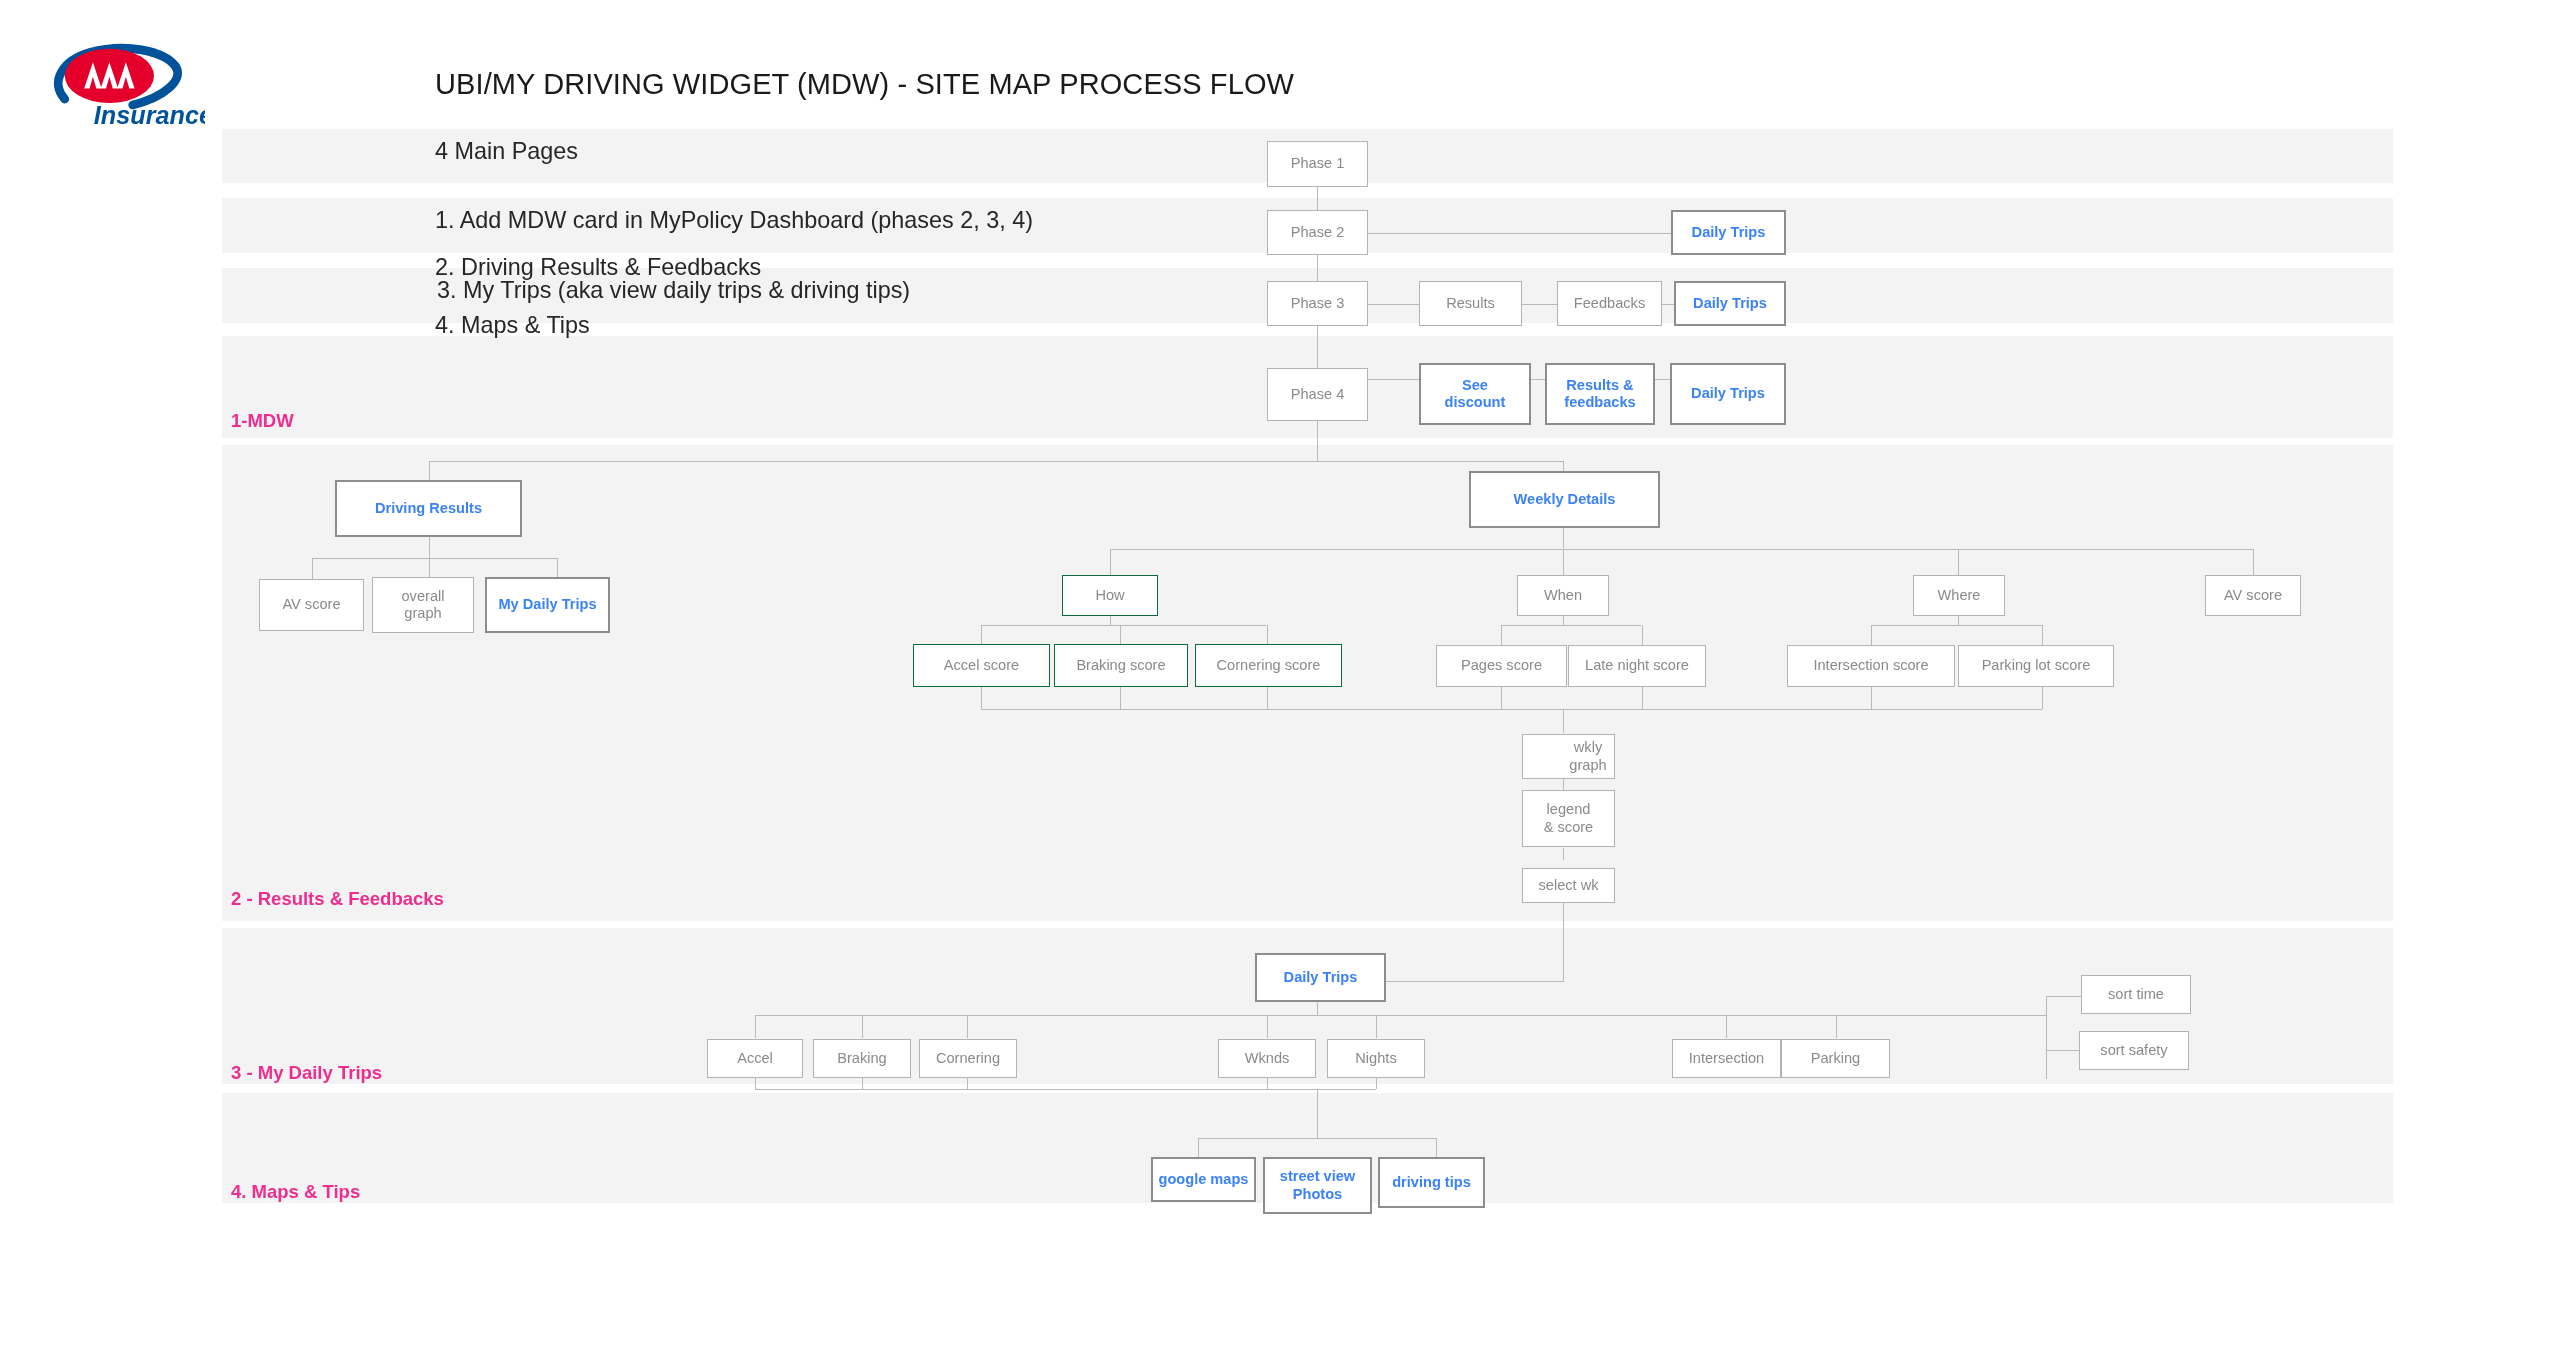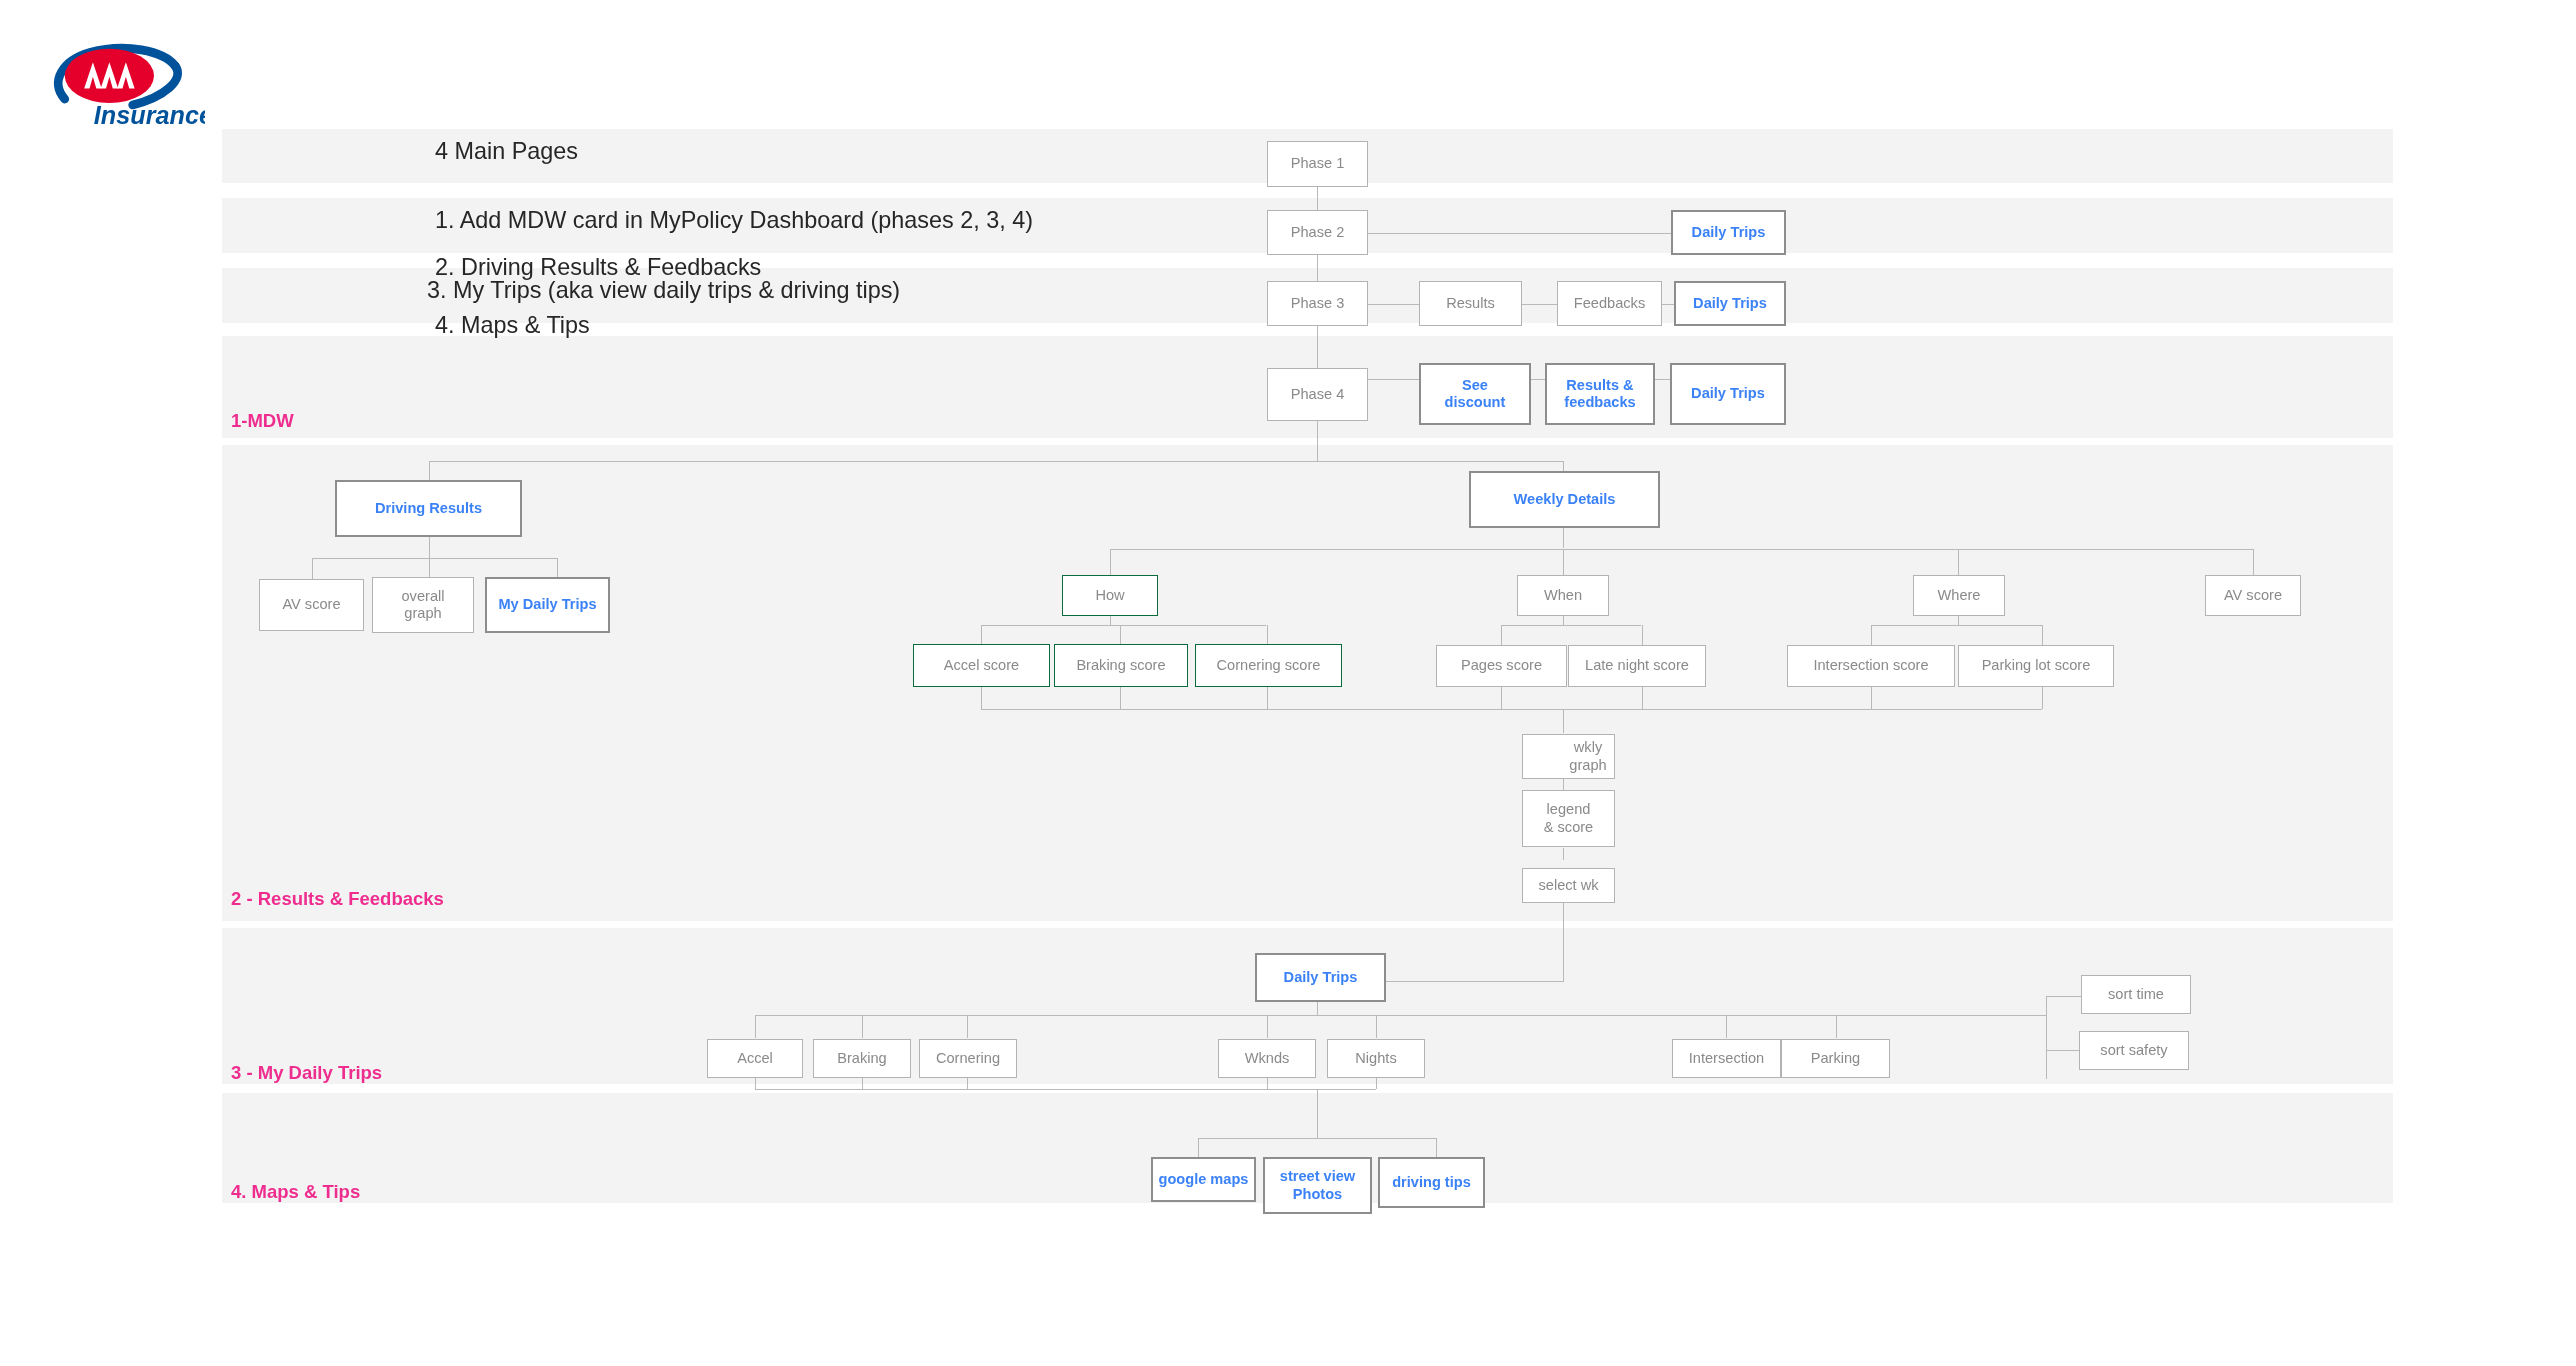--- a/index.html
+++ b/index.html
@@ -65,25 +65,26 @@
       <ellipse cx="72" cy="40" rx="46" ry="28" fill="#e4002b"></ellipse>
       <g fill="#ffffff">
         <path d="M46 53 L55 26 L64 53 L58.5 53 L55 41 L51.5 53 Z"></path>
         <path d="M63 53 L72 26 L81 53 L75.5 53 L72 41 L68.5 53 Z"></path>
         <path d="M80 53 L89 26 L98 53 L92.5 53 L89 41 L85.5 53 Z"></path>
       </g>
       <text x="56" y="90" font-family="'Liberation Sans',sans-serif" font-size="26" font-weight="bold" font-style="italic" fill="#00529b">Insurance</text>
     </svg>
   </div>
 
+  <div class="page-title">UBI/MY DRIVING WIDGET (MDW) - SITE MAP PROCESS FLOW</div>
 
   <div class="desc" style="left:435px;top:138px;">4 Main Pages</div>
   <div class="desc" style="left:435px;top:207px;">1. Add MDW card in MyPolicy Dashboard (phases 2, 3, 4)</div>
   <div class="desc" style="left:435px;top:242px;margin-top:12px;">2. Driving Results &amp; Feedbacks</div>
-  <div class="desc" style="left:427px;top:277px;">3. My Trips (aka view daily trips &amp; driving tips)</div>
+  <div class="desc" style="left:437px;top:277px;">3. My Trips (aka view daily trips &amp; driving tips)</div>
   <div class="desc" style="left:435px;top:312px;">4. Maps &amp; Tips</div>
 
   <div class="sec-label" style="left:231px;top:410px;">1-MDW</div>
   <div class="sec-label" style="left:231px;top:888px;">2 - Results &amp; Feedbacks</div>
   <div class="sec-label" style="left:231px;top:1062px;">3 - My Daily Trips</div>
   <div class="sec-label" style="left:231px;top:1181px;">4. Maps &amp; Tips</div>
 
   <div class="ln v" style="left:1317px;top:186px;height:47px;"></div>
   <div class="ln v" style="left:1317px;top:255px;height:49px;"></div>
   <div class="ln v" style="left:1317px;top:325px;height:54px;"></div>

